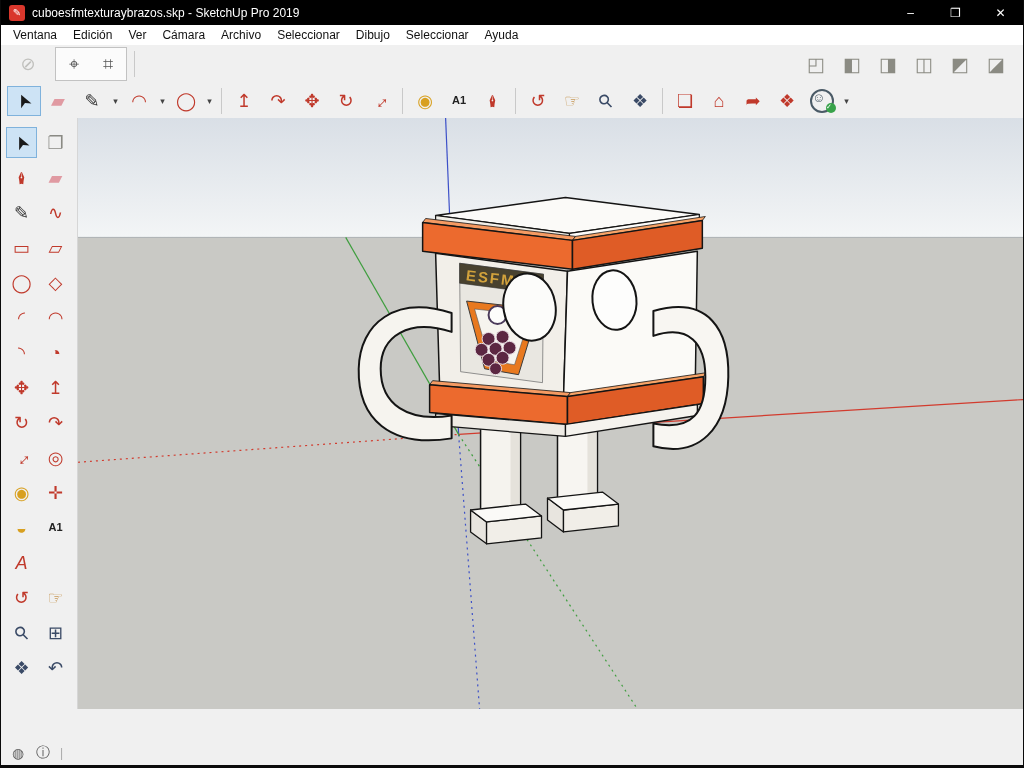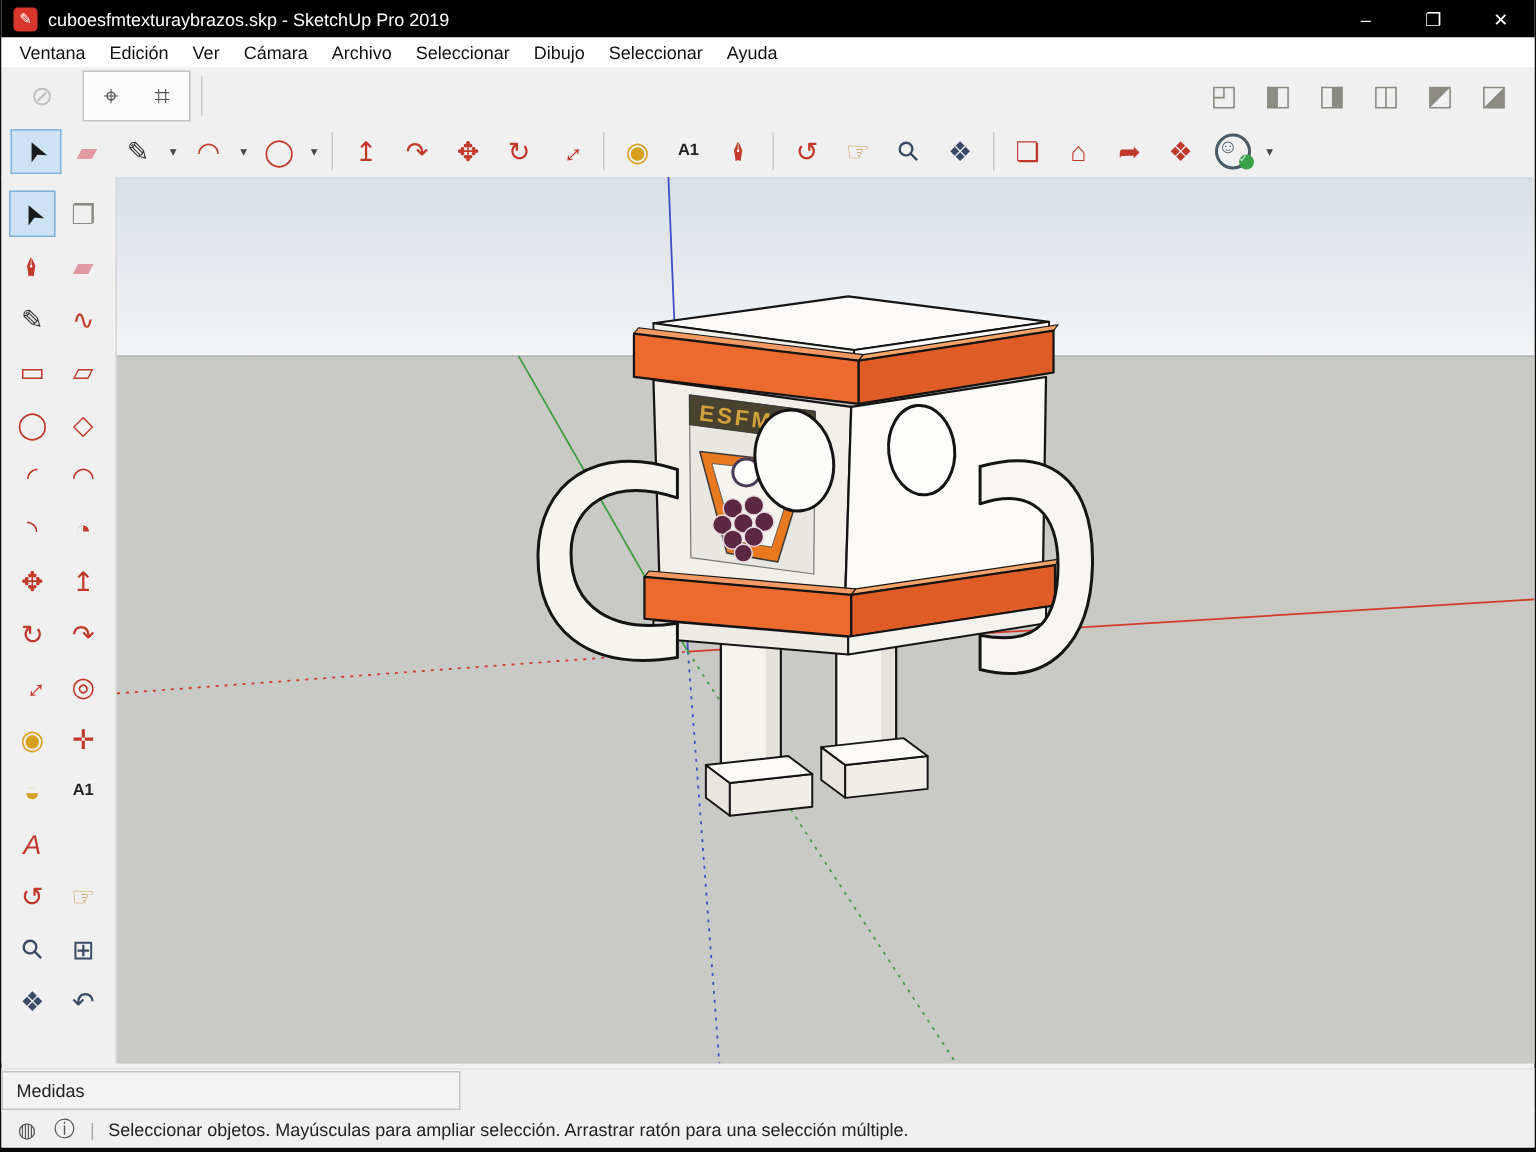--- a/index.html
+++ b/index.html
@@ -371,28 +371,21 @@
 
           <path d="M374,196 C318,178 282,206 281,252 C280,302 312,332 374,322 L374,299 C330,306 303,288 303,252 C303,219 331,201 374,215 Z" fill="#f6f4ef" stroke="#141414" stroke-width="2"></path>
           <path d="M576,194 C632,178 652,214 651,260 C650,312 622,342 576,330 L576,307 C616,315 628,295 628,260 C628,227 612,207 576,219 Z" fill="#f8f6f2" stroke="#141414" stroke-width="2"></path>
 
           <ellipse cx="452" cy="190" rx="26" ry="34" transform="rotate(-10 452 190)" fill="#fcfcfa" stroke="#141414" stroke-width="2"></ellipse>
           <ellipse cx="537" cy="183" rx="22" ry="30" transform="rotate(-6 537 183)" fill="#fdfdfc" stroke="#141414" stroke-width="2"></ellipse>
         </g>
       </svg>
     </div>
 
-    <div class="measure-bar">
-      <div class="measure-panel">
-        <span>Medidas</span>
-        <input class="measure-input" value="" style="">
-      </div>
-    </div>
 
     <div class="statusbar">
       <span class="sb-icon">◍</span>
       <span class="sb-icon">ⓘ</span>
       <span class="sb-div">|</span>
-      <span class="sb-msg">Seleccionar objetos. Mayúsculas para ampliar selección. Arrastrar ratón para una selección múltiple.</span>
     </div>
 
   </div>
 </div>
 
 </body></html>

